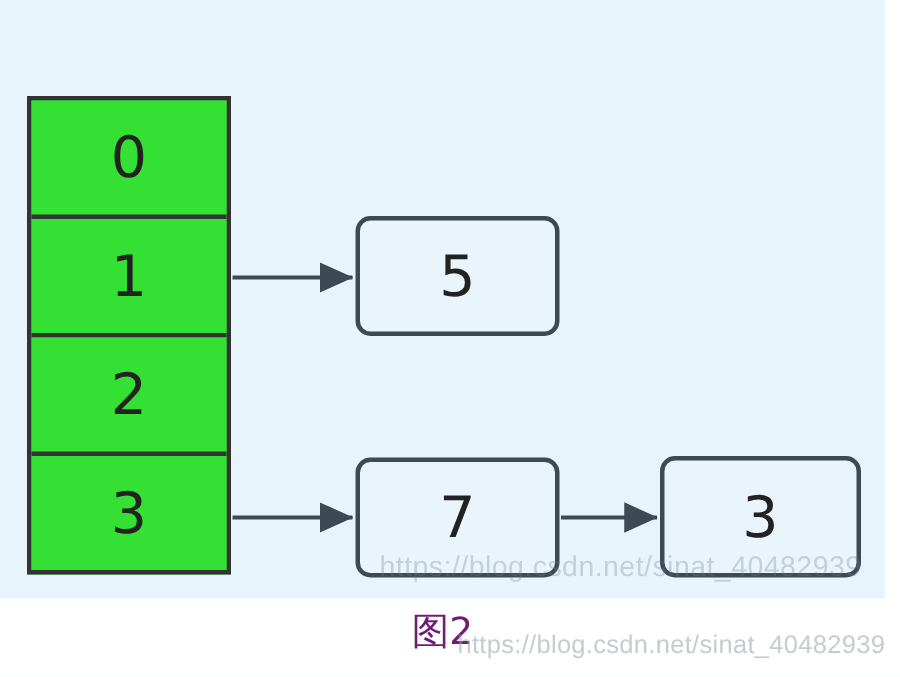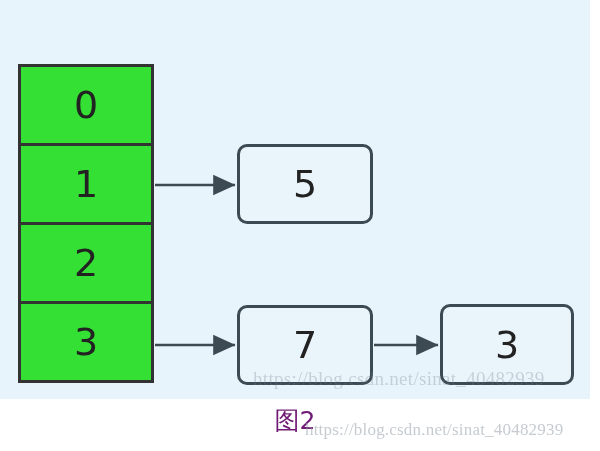--- a/index.html
+++ b/index.html
@@ -110,21 +110,21 @@
     text-align: center;
     font-family: "DejaVu Sans", sans-serif;
     font-size: 25px;
     color: #701a75;
     letter-spacing: 0px;
   }
 
   
   .wm {
     position: absolute;
-    font-family: Liberation Serif, serif;
+    font-family: Liberation Sans, sans-serif;
     white-space: nowrap;
     user-select: none;
     pointer-events: none;
   }
   .wm-inner {
     left: 253px;
     top: 368px;
     font-size: 19px;
     color: rgba(110,125,140,0.30);
     letter-spacing: 0.3px;

